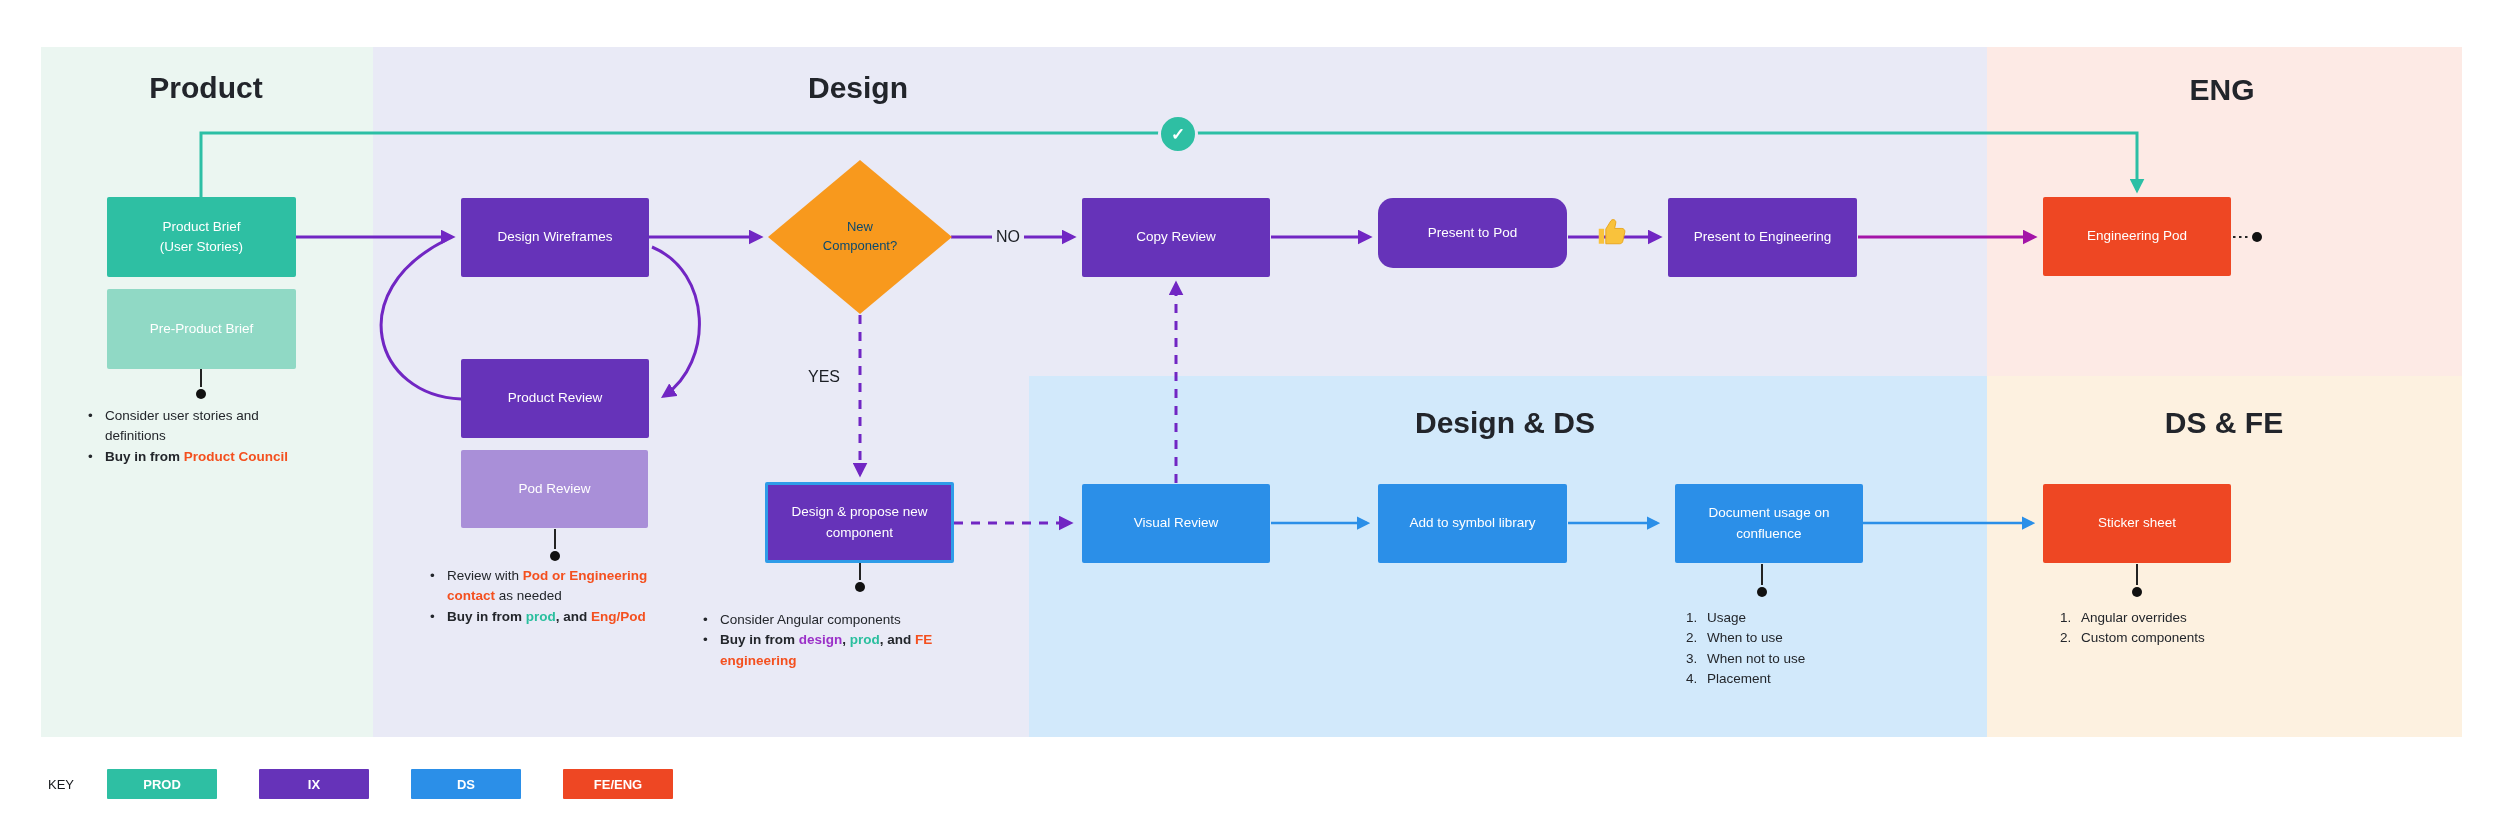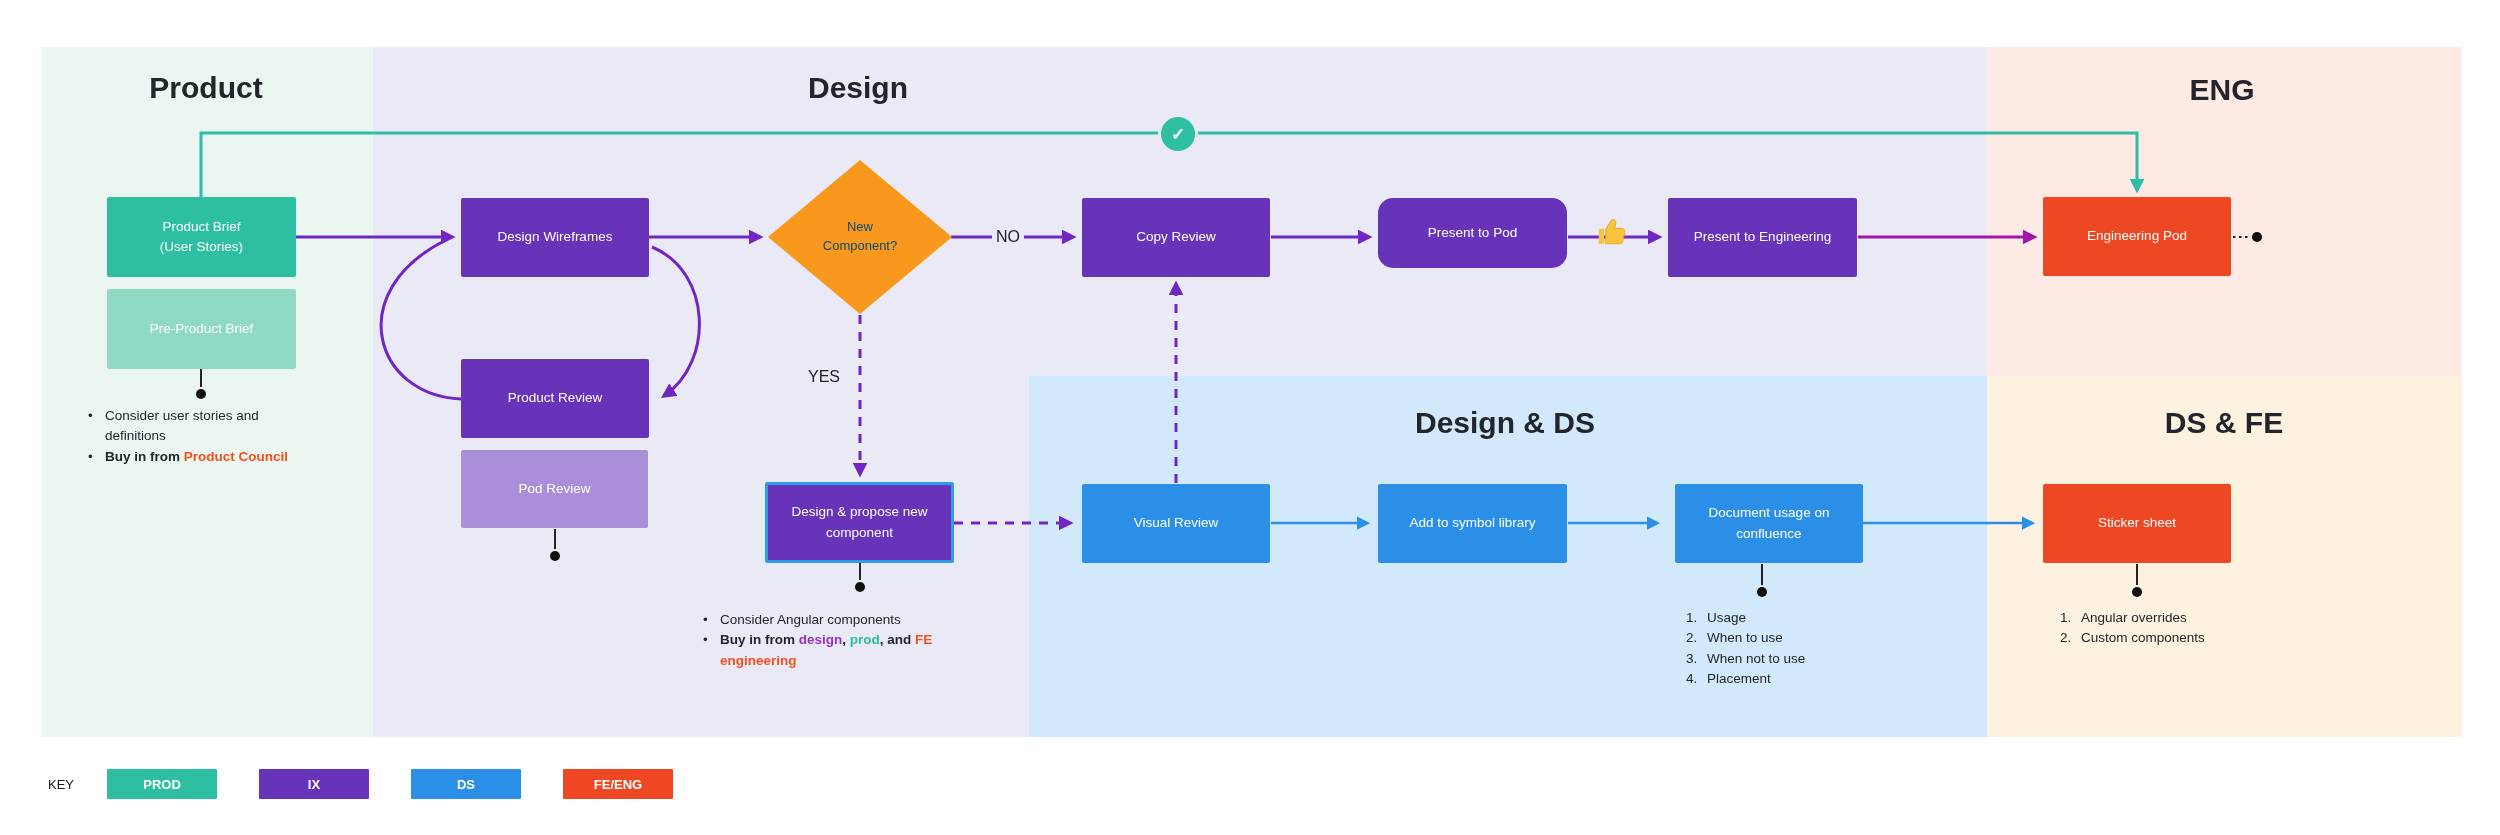--- a/index.html
+++ b/index.html
@@ -143,20 +143,24 @@
       <path d="M2.5 10.5h3.6v10H2.5z" fill="#f9c23c"></path>
       <path d="M7.2 20.5h9.3c1 0 1.85-.7 2.05-1.68l1.33-6.1a2 2 0 0 0-1.95-2.42h-4.85l.78-3.66A1.82 1.82 0 0 0 12.1 4.4c-.63 0-1.22.33-1.55.87L7.2 10.7z" fill="#f9c23c" stroke="#e8a317" stroke-width=".6"></path>
     </svg>
   </div>
 
   <div class="notes" style="left:88px;top:406px;width:215px;">
     <div class="nl"><span class="mk">•</span><span>Consider user stories and definitions</span></div>
     <div class="nl"><span class="mk">•</span><span class="b">Buy in from </span><span class="b c-red">Product Council</span></div>
   </div>
 
+  <div class="notes" style="left:430px;top:566px;width:237px;">
+    <div class="nl"><span class="mk">•</span><span>Review with </span><span class="b c-red">Pod or Engineering contact</span><span> as needed</span></div>
+    <div class="nl"><span class="mk">•</span><span class="b">Buy in from </span><span class="b c-green">prod</span><span class="b">, and </span><span class="b c-red">Eng/Pod</span></div>
+  </div>
 
   <div class="notes" style="left:703px;top:610px;width:252px;">
     <div class="nl"><span class="mk">•</span><span>Consider Angular components</span></div>
     <div class="nl"><span class="mk">•</span><span class="b">Buy in from </span><span class="b c-purple">design</span><span class="b">, </span><span class="b c-green">prod</span><span class="b">, and </span><span class="b c-red">FE engineering</span></div>
   </div>
 
 
   <div class="notes numbered" style="left:1686px;top:608px;width:200px;">
     <div class="nl"><span class="mkn">1.</span><span>Usage</span></div>
     <div class="nl"><span class="mkn">2.</span><span>When to use</span></div>

